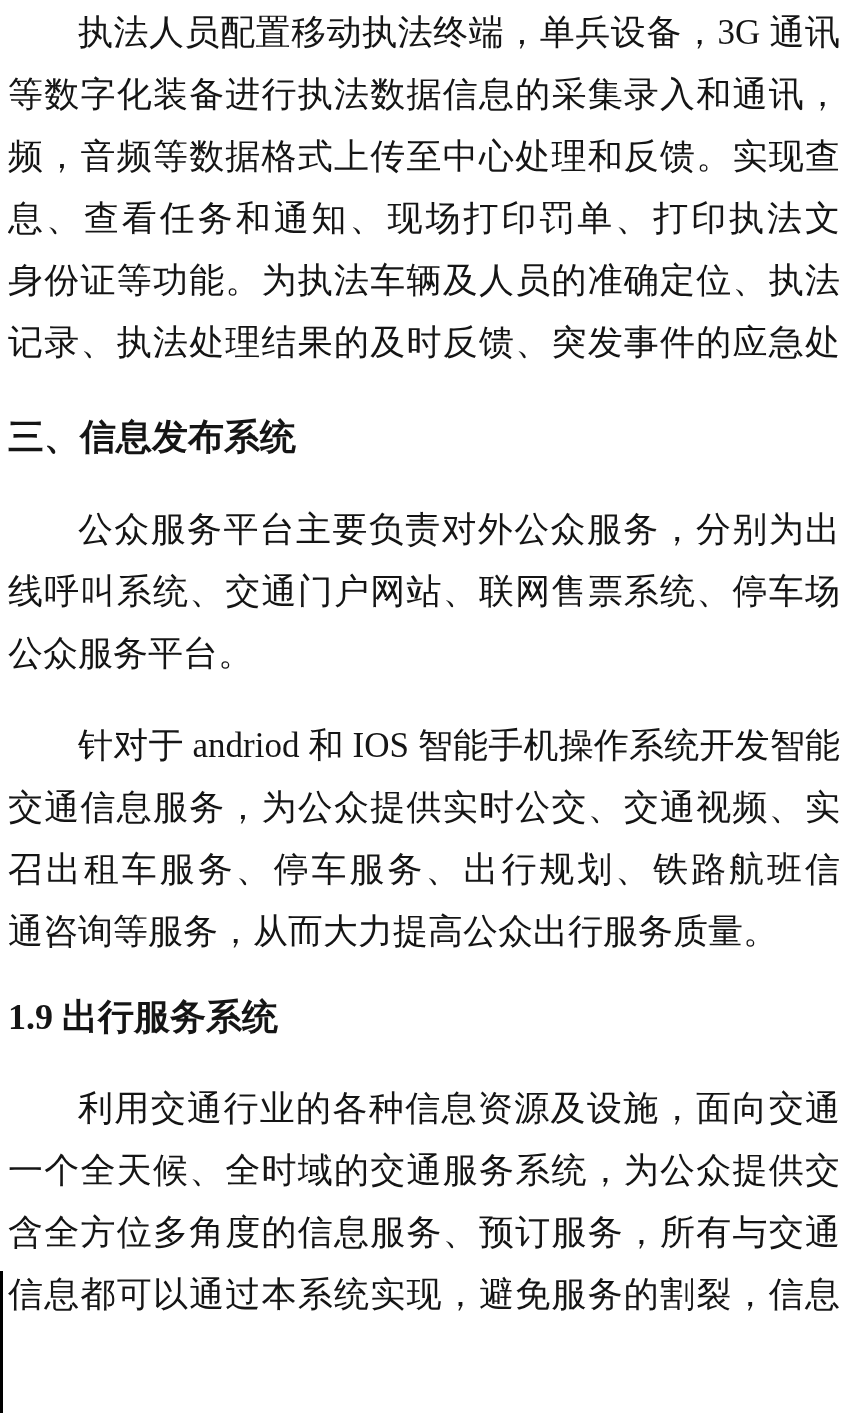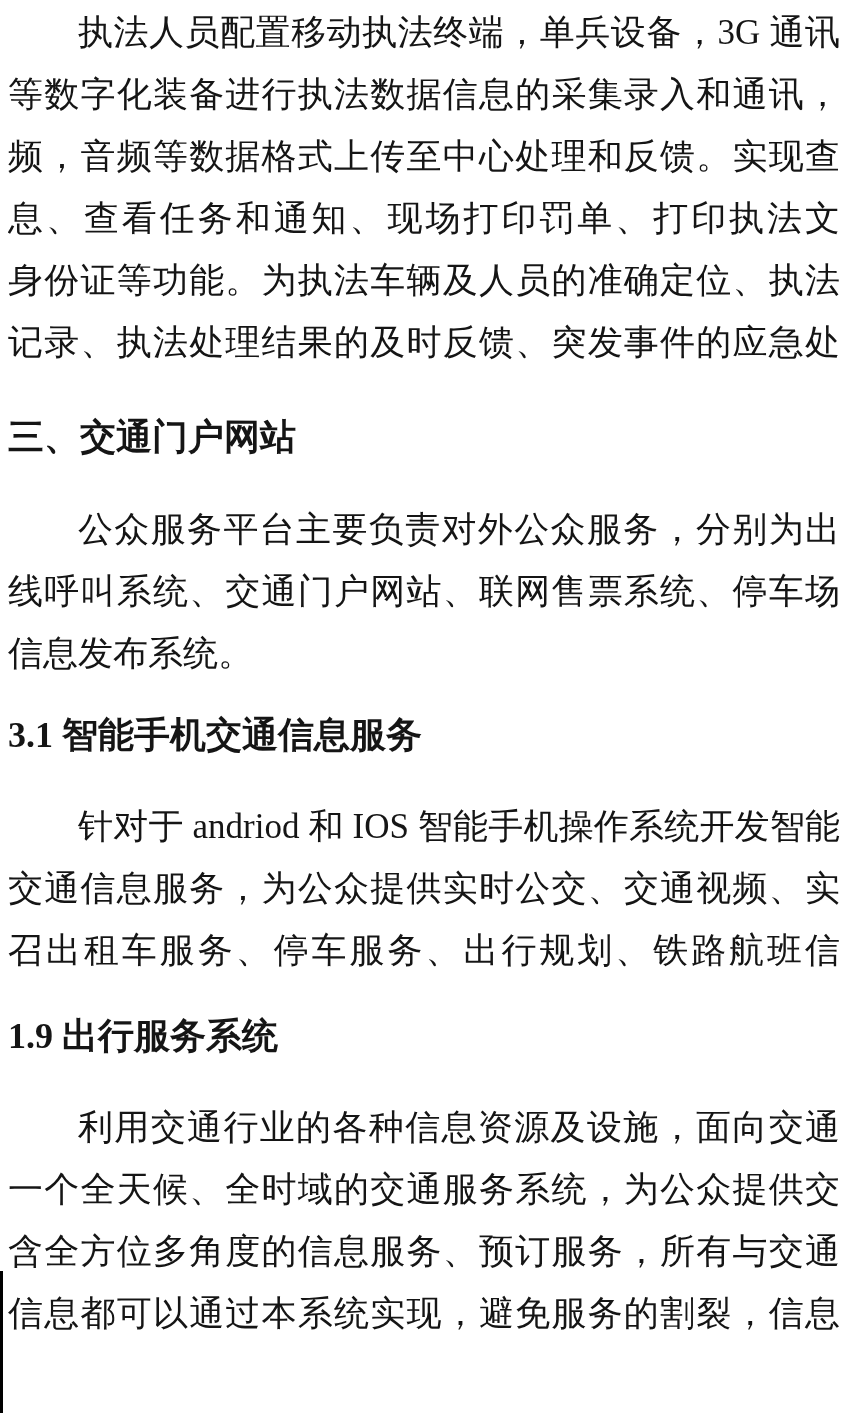--- a/index.html
+++ b/index.html
@@ -59,34 +59,34 @@
 
   <div class="block b1">
     <div class="line line--indent">执法人员配置移动执法终端，单兵设备，3G 通讯集群，随身录</div>
     <div class="line">等数字化装备进行执法数据信息的采集录入和通讯，将现场情况以视</div>
     <div class="line">频，音频等数据格式上传至中心处理和反馈。实现查询被监督单位信</div>
     <div class="line">息、查看任务和通知、现场打印罚单、打印执法文书、现场核验二代</div>
     <div class="line">身份证等功能。为执法车辆及人员的准确定位、执法现场情况的实时</div>
     <div class="line line--end">记录、执法处理结果的及时反馈、突发事件的应急处理等提供支持。</div>
   </div>
 
-  <div class="heading b2">三、交通门户网站</div>
+  <div class="heading b2">三、信息发布系统</div>
 
   <div class="block b3">
     <div class="line line--indent">公众服务平台主要负责对外公众服务，分别为出行服务系统、在</div>
     <div class="line">线呼叫系统、交通门户网站、联网售票系统、停车场诱导系统和物流</div>
-    <div class="line line--end">信息发布系统。</div>
+    <div class="line line--end">公众服务平台。</div>
   </div>
 
-  <div class="heading b4">3.1 智能手机交通信息服务</div>
 
   <div class="block b5">
     <div class="line line--indent">针对于 andriod 和 IOS 智能手机操作系统开发智能手机客户端的</div>
     <div class="line">交通信息服务，为公众提供实时公交、交通视频、实时路况信息、电</div>
     <div class="line">召出租车服务、停车服务、出行规划、铁路航班信息、客运信息、交</div>
+    <div class="line line--end">通咨询等服务，从而大力提高公众出行服务质量。</div>
   </div>
 
   <div class="heading b6">1.9 出行服务系统</div>
 
   <div class="block b7">
     <div class="line line--indent">利用交通行业的各种信息资源及设施，面向交通服务受众，构建</div>
     <div class="line">一个全天候、全时域的交通服务系统，为公众提供交通服务，主要包</div>
     <div class="line">含全方位多角度的信息服务、预订服务，所有与交通行业相关的服务</div>
     <div class="line">信息都可以通过本系统实现，避免服务的割裂，信息的散乱。实时采</div>
   </div>

